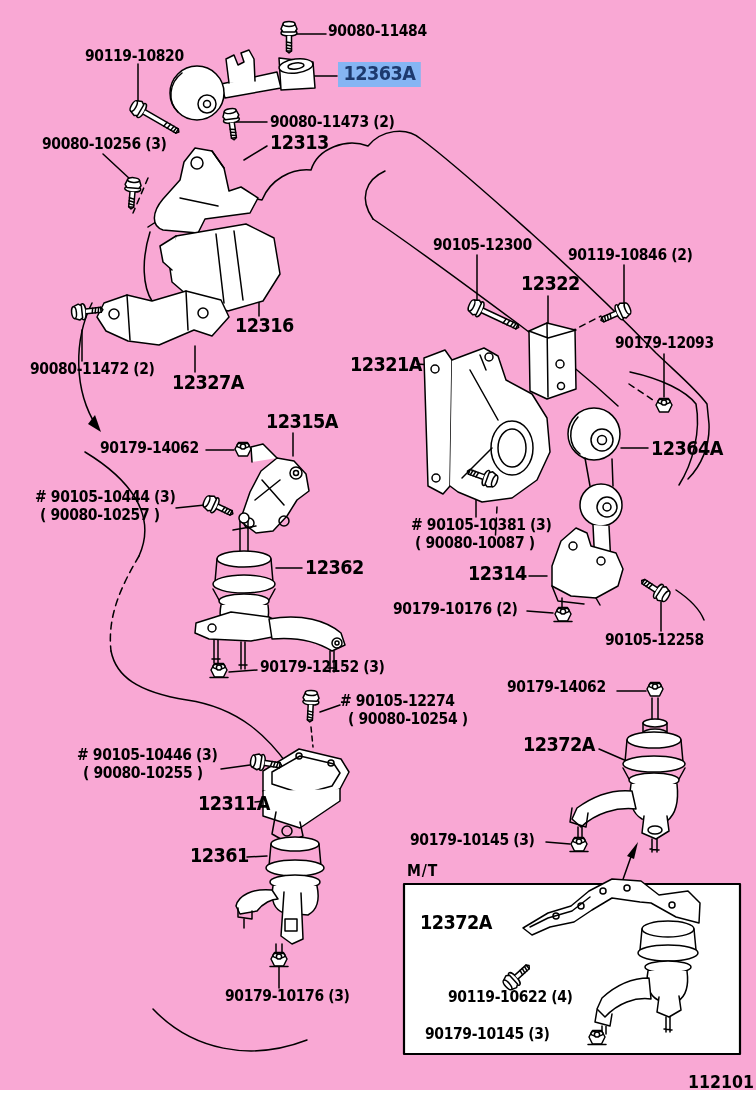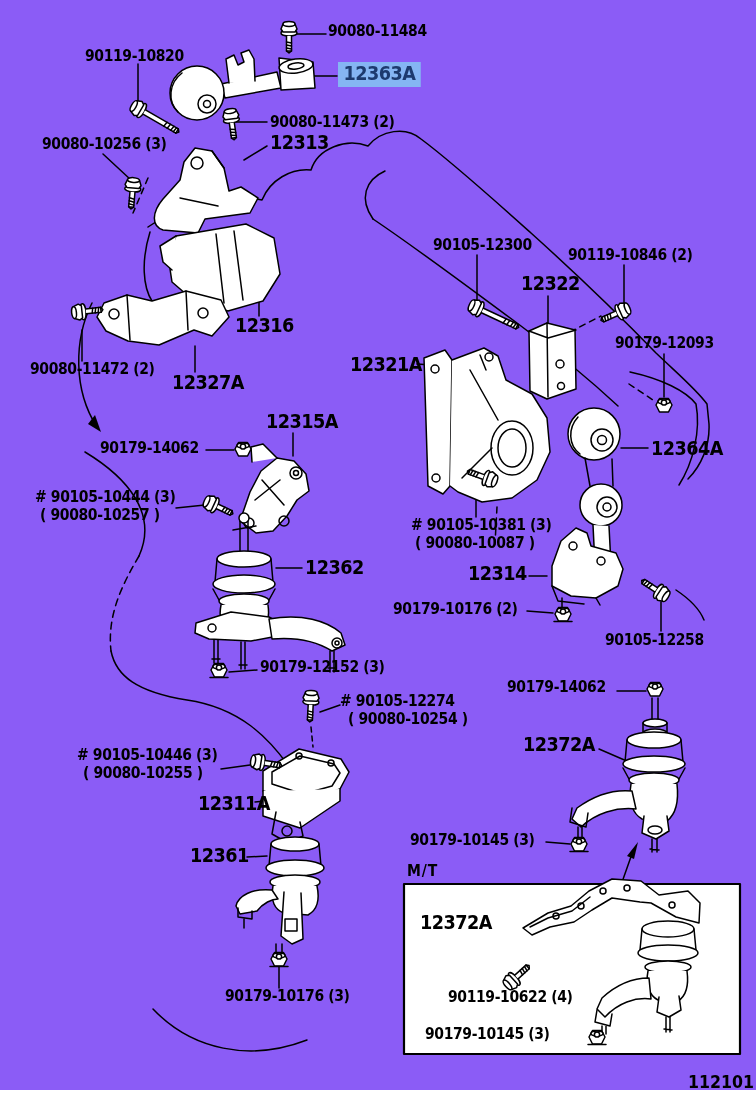--- a/index.html
+++ b/index.html
@@ -1,16 +1,16 @@
 <!DOCTYPE html>
 <html><head>
 <meta charset="utf-8">
 <style>
   html,body{margin:0;padding:0;background:#fff;}
-  #page{position:relative;width:756px;height:1090px;background:#8b5cf6;overflow:hidden;
+  #page{position:relative;width:756px;height:1090px;background:#f9a8d4;overflow:hidden;
         font-family:"DejaVu Sans","Liberation Sans",sans-serif;}
   #art{position:absolute;left:0;top:0;}
   #art *{vector-effect:non-scaling-stroke;}
   .lbl{position:absolute;font-weight:700;color:#000;white-space:nowrap;line-height:1.05;
        transform:scaleX(.93);transform-origin:left top;}
   .s{font-size:15px;letter-spacing:-0.4px;}
   .b{font-size:19px;letter-spacing:-0.6px;}
   .hl{font-size:19px;letter-spacing:-0.6px;padding:2px 6px 3px 6px;}
   .mt{font-size:15px;letter-spacing:1px;}
   .fig{font-size:17px;letter-spacing:0;}

